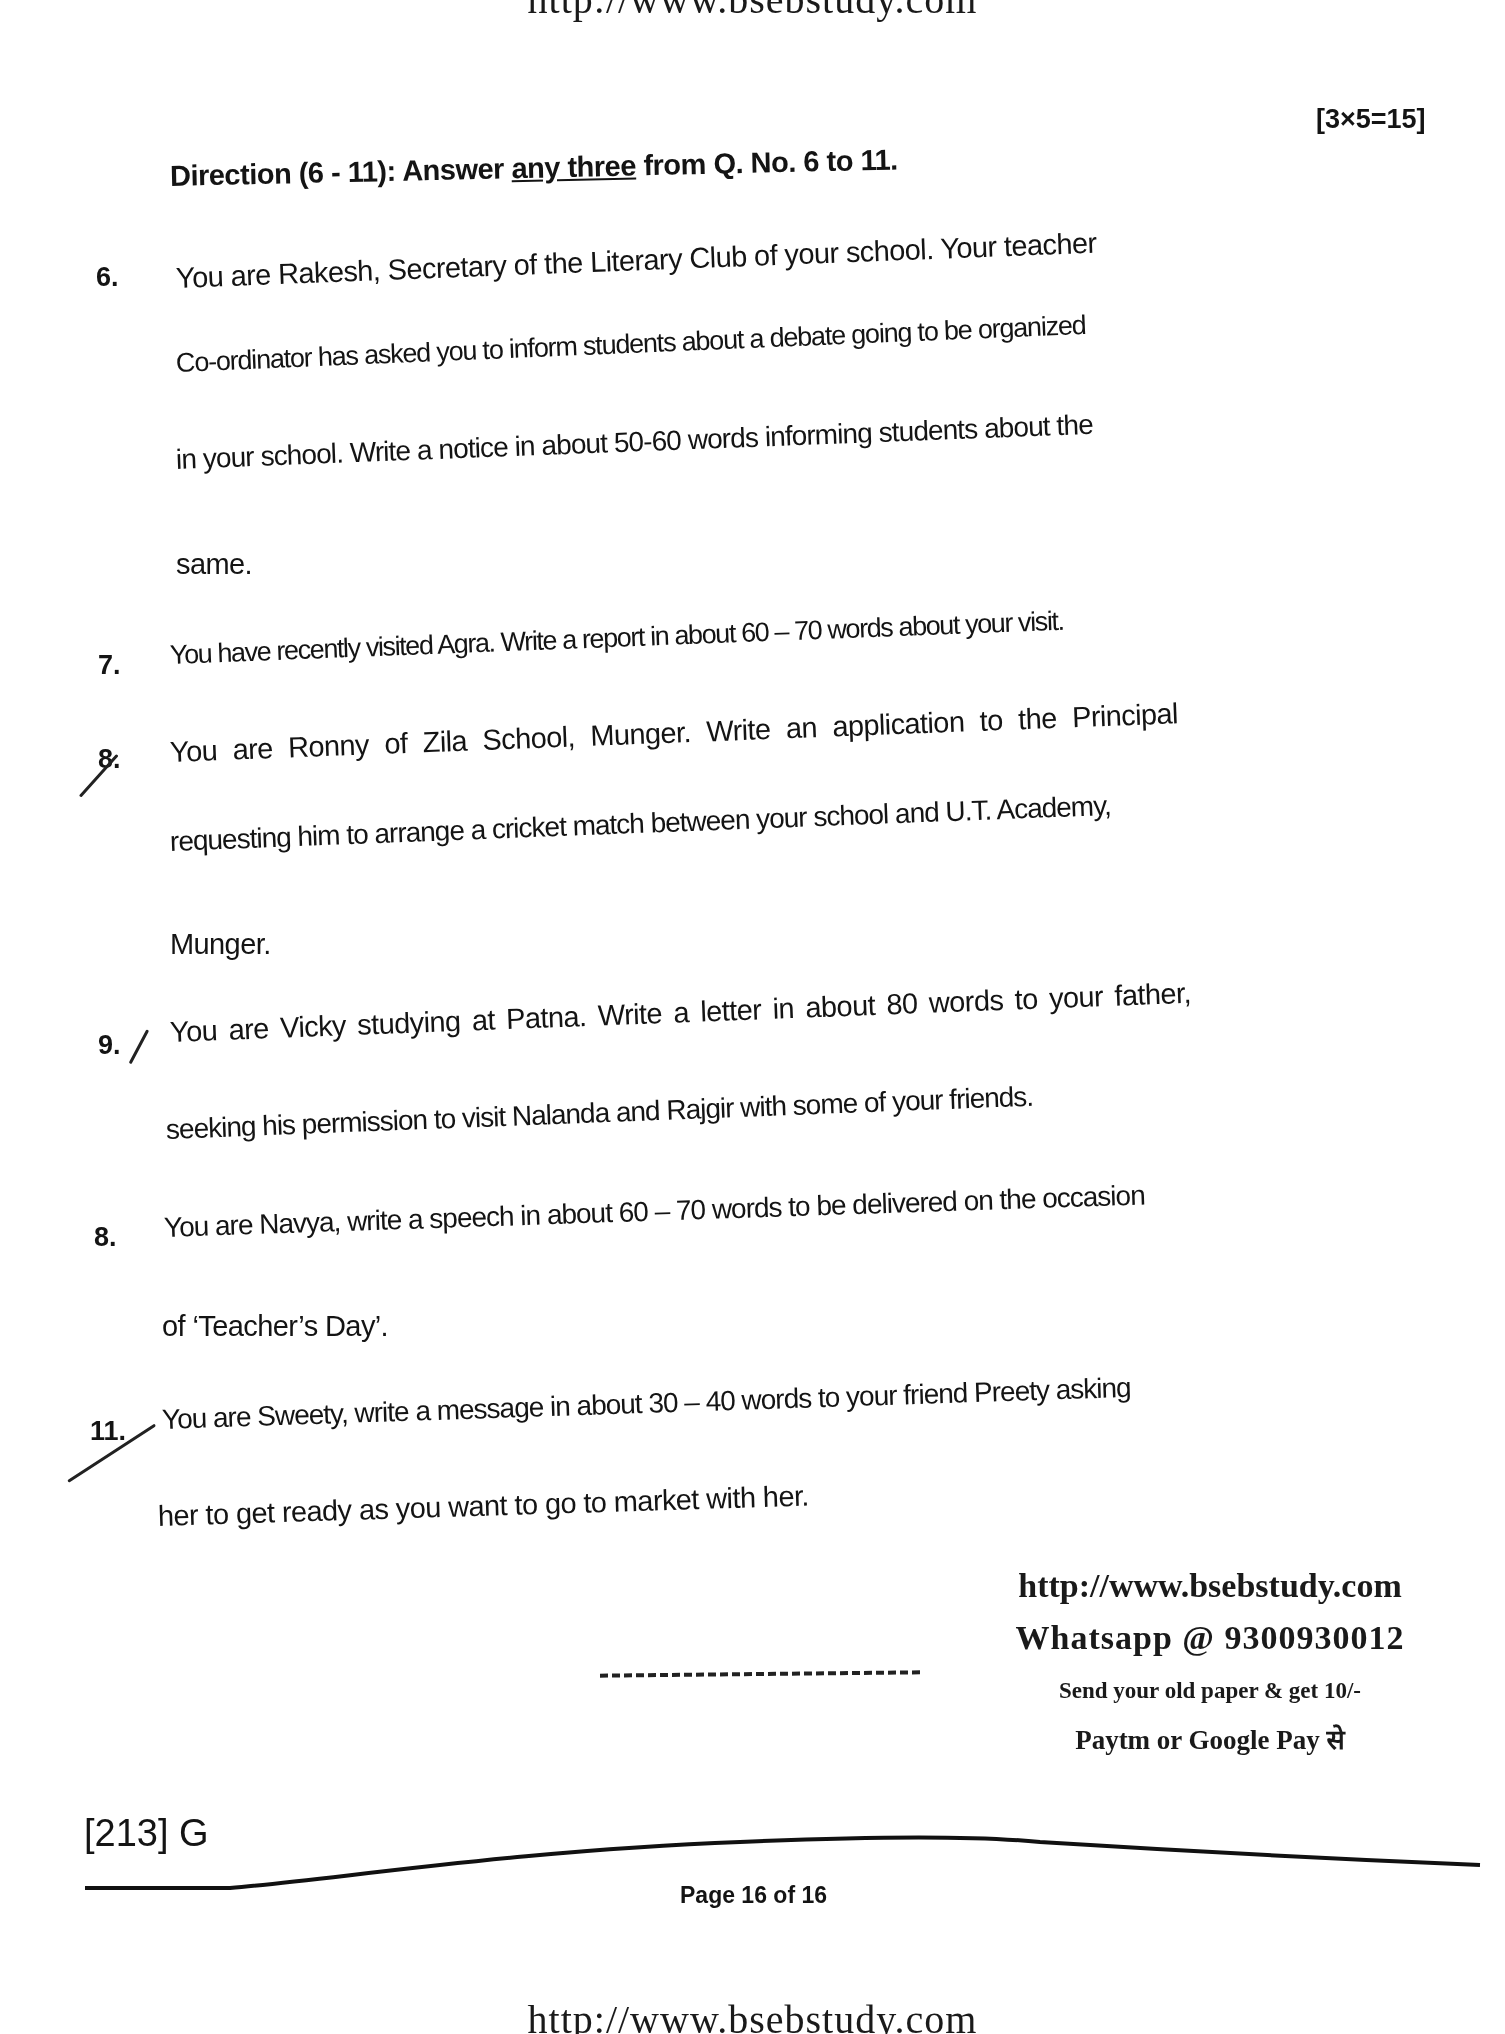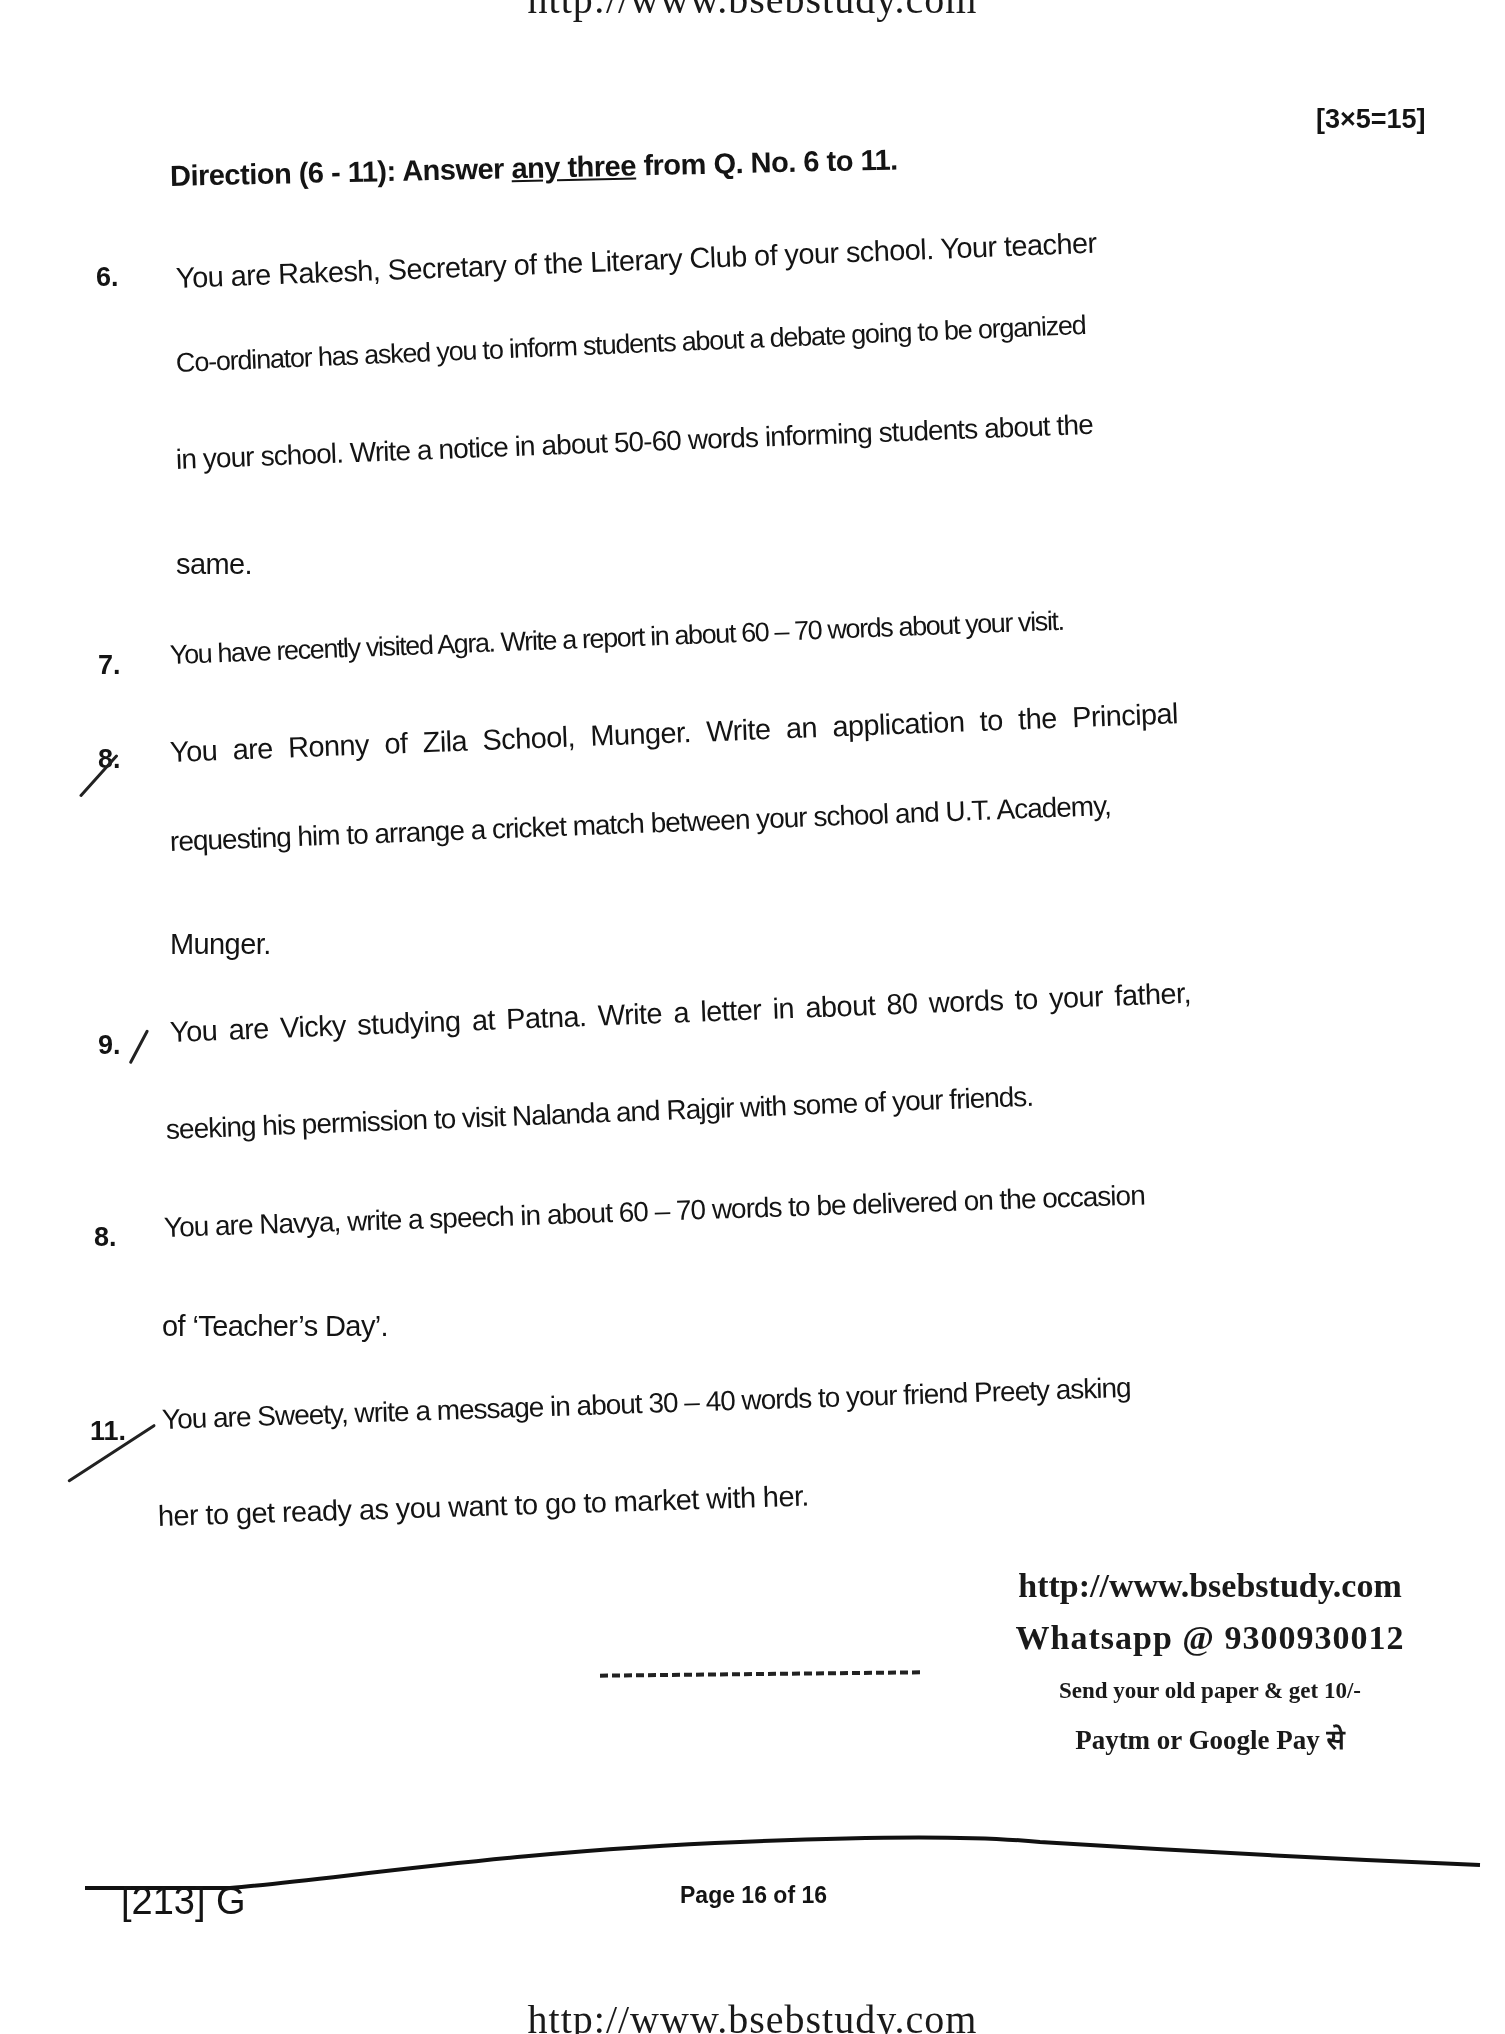--- a/index.html
+++ b/index.html
@@ -84,24 +84,23 @@
 
   .footer-svg { left: 0; top: 1830px; }
   .page-label {
     left: 680px; top: 1862px;
     font-size: 23px;
     font-family: "Liberation Sans", "DejaVu Sans", sans-serif;
     font-weight: bold;
     margin-top: 20px;
   }
   .paper-code {
-    left: 84px; top: 1880px;
+    left: 84px; top: 1812px;
     font-size: 38px;
     font-family: "Liberation Sans", "DejaVu Sans", sans-serif;
-    margin-left: 37px;
   }
   .bottom-url {
     left: 0; width: 1505px; top: 1996px;
     text-align: center;
     font-size: 40px;
     color: #1a1a1a;
     letter-spacing: 1px;
   }
 </style>
 </head>

